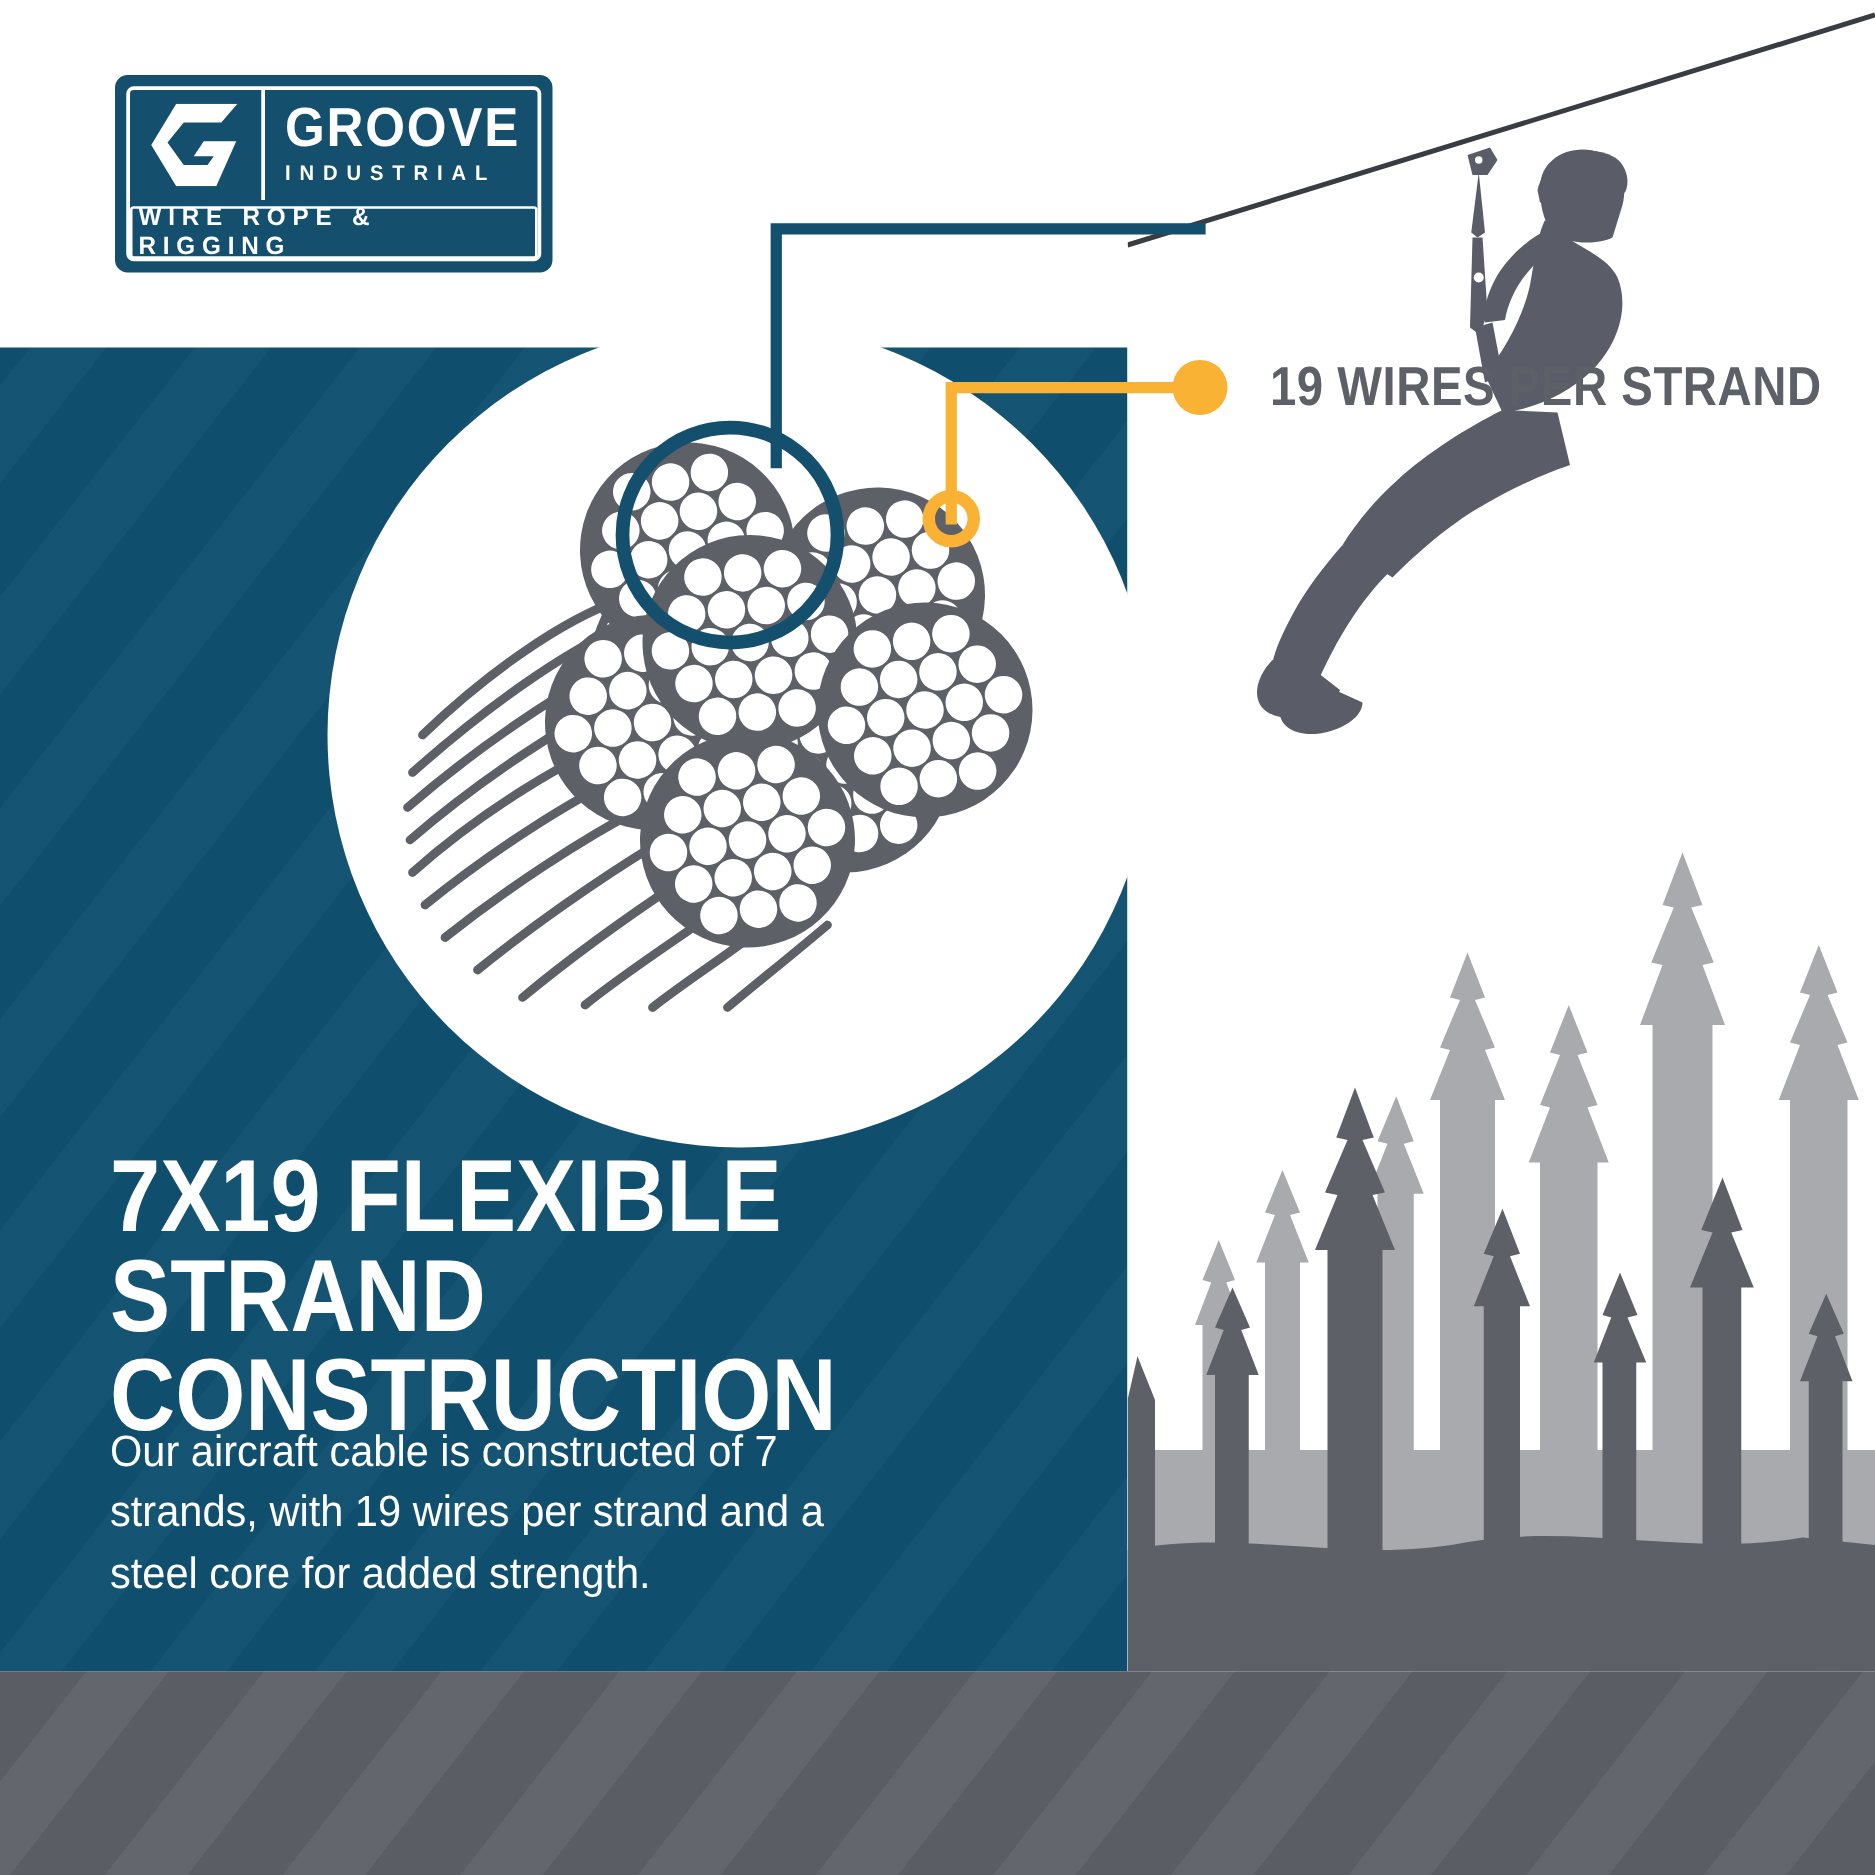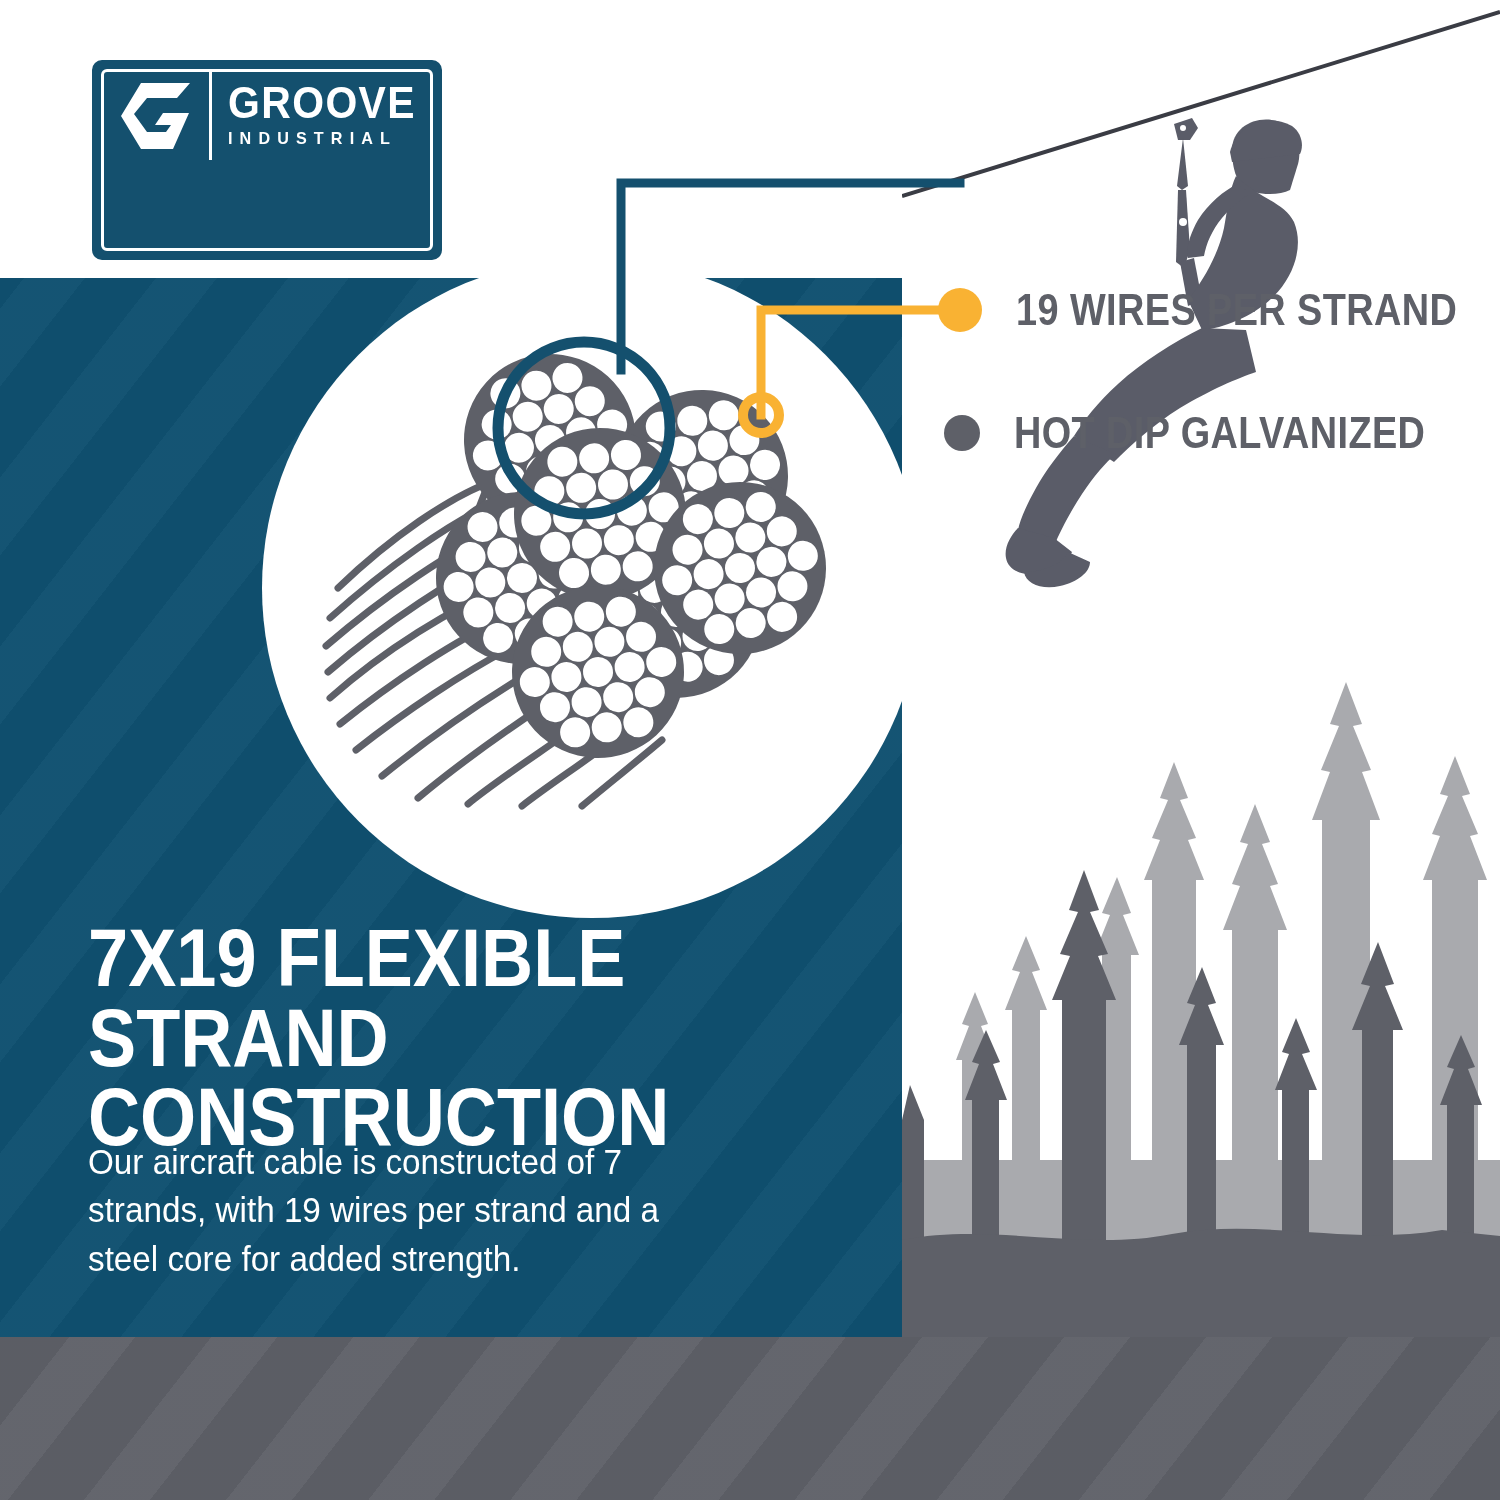--- a/index.html
+++ b/index.html
@@ -7,21 +7,21 @@
   body {
     font-family: "Liberation Sans", sans-serif;
     background:#ffffff;
     overflow:hidden;
     position:relative;
   }
 
   #stage { position:absolute; inset:0; width:1500px; height:1500px; }
 
   
-  .logo-wrap { position:absolute; left:92px; top:60px; width:350px; height:200px; }
+  .logo-wrap { position:absolute; left:92px; top:60px; width:350px; height:158px; }
   .logo-outer {
     position:absolute; inset:0;
     border:3px solid #14506E;
     border-radius:10px;
     background:#14506E;
     padding:6px;
   }
   .logo-inner { position:absolute; inset:6px; border:3px solid #ffffff; border-radius:6px; }
   .logo-top { position:absolute; left:9px; top:9px; right:9px; height:88px; display:flex; }
   .logo-gcell {
@@ -270,24 +270,20 @@
     <path d="M761 415 L761 310 L960 310" stroke="#F9B233" stroke-width="9" fill="none" stroke-linecap="square"></path>
     <circle cx="761" cy="415" r="18" fill="none" stroke="#F9B233" stroke-width="10"></circle>
   </svg>
 
 
   <div class="callout" id="callout-wires">
     <span class="dot"></span>
     <span class="txt">19 WIRES PER STRAND</span>
   </div>
 
-  <div class="callout" id="callout-galv">
-    <span class="dot"></span>
-    <span class="txt">HOT DIP GALVANIZED</span>
-  </div>
 
   <div class="headline">
     <span>7X19 FLEXIBLE</span>
     <span class="l2">STRAND CONSTRUCTION</span>
   </div>
 
   <p class="body-copy">Our aircraft cable is constructed of 7 strands, with 19 wires per strand and a steel core for added strength.</p>
 
   <div class="logo-wrap">
     <div class="logo-outer">
@@ -299,16 +295,19 @@
             <path fill="#ffffff" d="M22 0 H71 L58 15 H28 L15 31 L28 49 H47 L52 42 H36 L44 30 H70
                                      L54 66 H22 L2 33 Z"></path>
           </svg>
         </div>
         <div class="logo-words">
           <div class="logo-groove">GROOVE</div>
           <div class="logo-industrial">INDUSTRIAL</div>
         </div>
       </div>
 
+      <div class="logo-tagbar">
+        <span class="logo-tagline">WIRE ROPE &amp; RIGGING</span>
+      </div>
     </div>
   </div>
 
 </div>
 
 </body></html>

